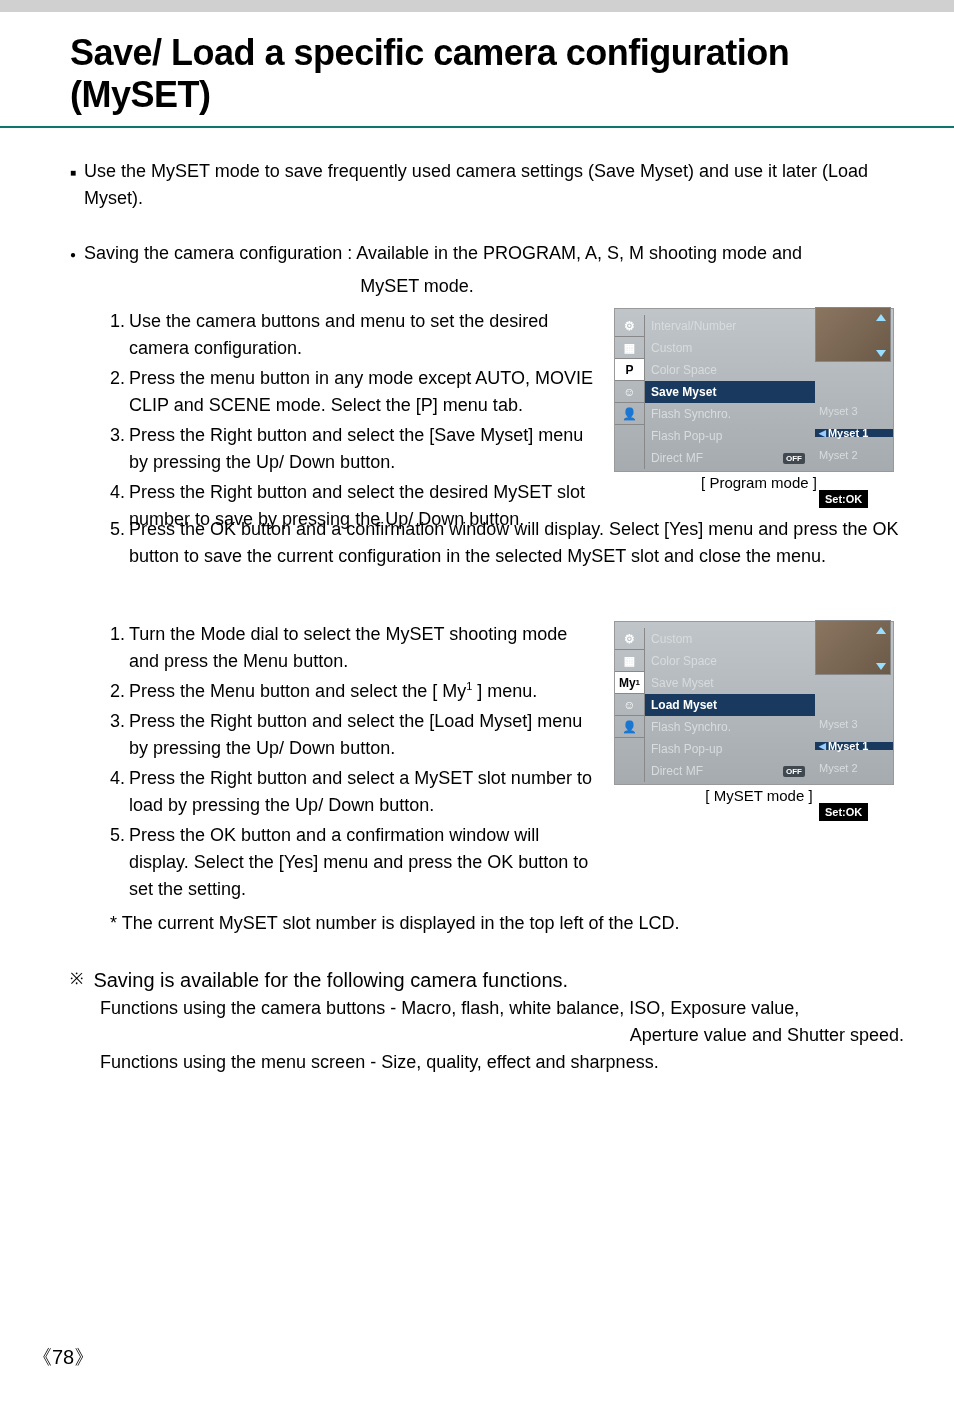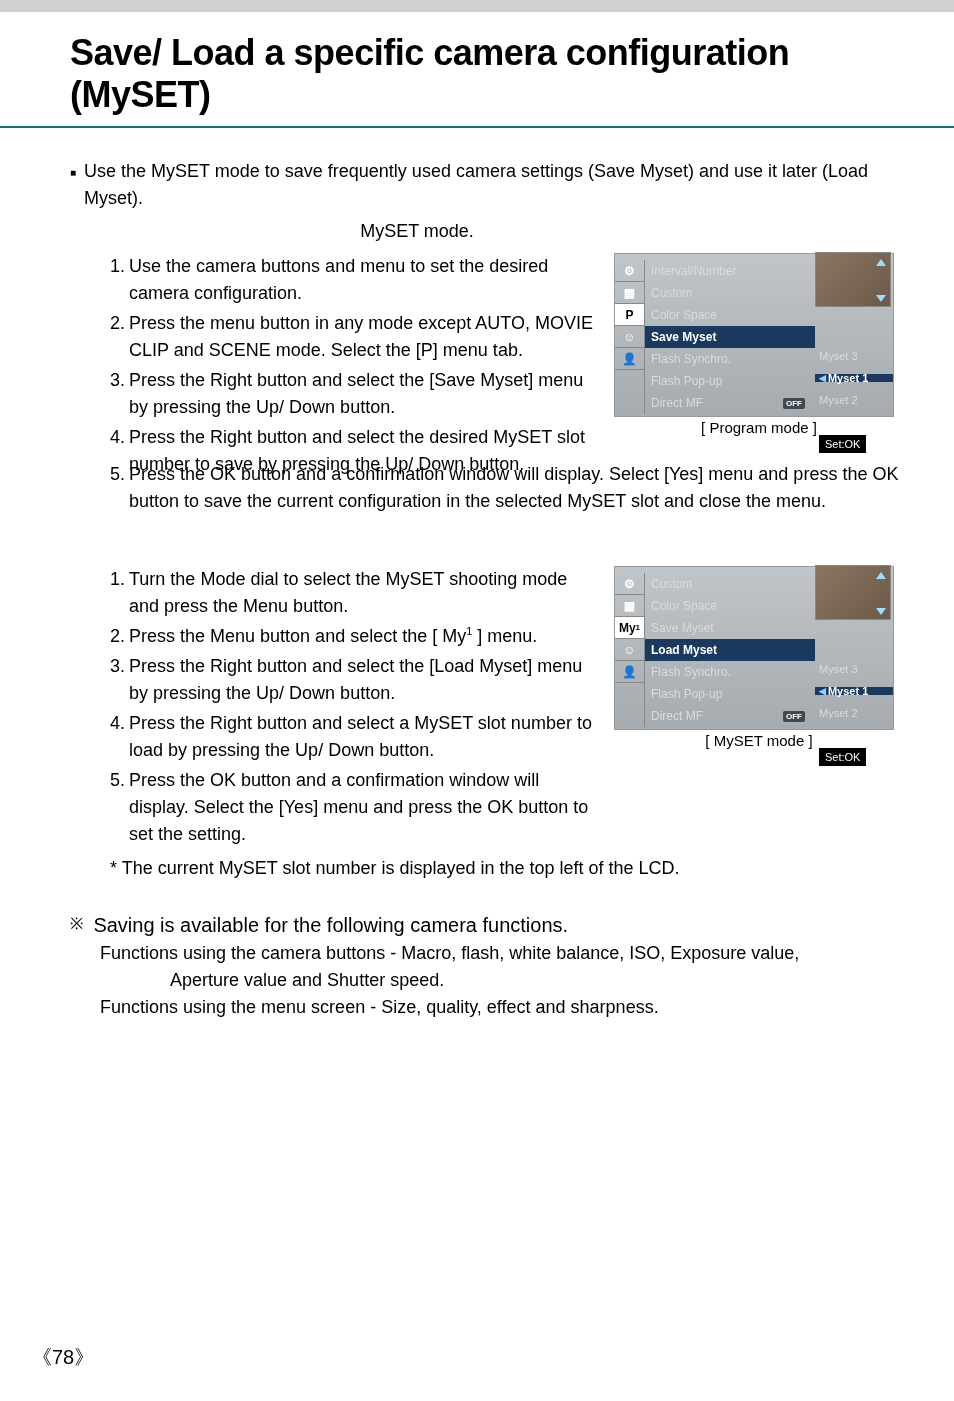--- a/index.html
+++ b/index.html
@@ -161,21 +161,21 @@
       font-size: 8px;
       padding: 1px 3px;
       border-radius: 2px;
       margin-left: auto;
       margin-right: 4px;
       font-weight: bold;
     }
     .set-ok {
       background: #000;
       color: #fff;
-      font-weight: normal;
+      font-weight: bold;
       font-size: 11px;
       padding: 3px 6px;
       display: inline-block;
     }
     .cam-row .arrow {
       color: #9cf;
       font-size: 9px;
       margin-right: 2px;
     }
     .caption {
@@ -249,20 +249,25 @@
 <div class="title-block">
   <h1 class="title">Save/ Load a specific camera configuration (MySET)</h1>
 </div>
 
 <div class="content">
 
   <div class="bullet-sq">
     <div>Use the MySET mode to save frequently used camera settings (Save Myset) and use it later (Load Myset).</div>
   </div>
 
+  <div class="bullet-round">
+    <div>
+      <span>Saving the camera configuration : Available in the PROGRAM, A, S, M shooting mode and</span>
+    </div>
+  </div>
   <div style="text-align:center;margin-left:-140px;" class="sub-text">MySET mode.</div>
 
   <div class="two-col">
     <div class="steps step-wrap">
       <div class="step">
           <span class="num">1.</span>
           <span>Use the camera buttons and menu to set the desired camera configuration.</span>
         </div>
       <div class="step">
           <span class="num">2.</span>
@@ -444,18 +449,18 @@
   <div class="steps step-wrap" style="margin-top:4px;">
     <div class="step">
         <span>* The current MySET slot number is displayed in the top left of the LCD.</span>
       </div>
   </div>
 
   <div class="x-bullet">
     <div>Saving is available for the following camera functions.</div>
   </div>
   <div class="x-text">Functions using the camera buttons - Macro, flash, white balance, ISO, Exposure value,</div>
-  <div class="x-text" style="text-align:left;margin-left:100px;">Aperture value and Shutter speed.</div>
+  <div class="x-text" style="text-align:right;margin-left:100px;">Aperture value and Shutter speed.</div>
   <div class="x-text">Functions using the menu screen - Size, quality, effect and sharpness.</div>
 
 </div>
 
 <div class="page-num">《78》</div>
 
 </body></html>

